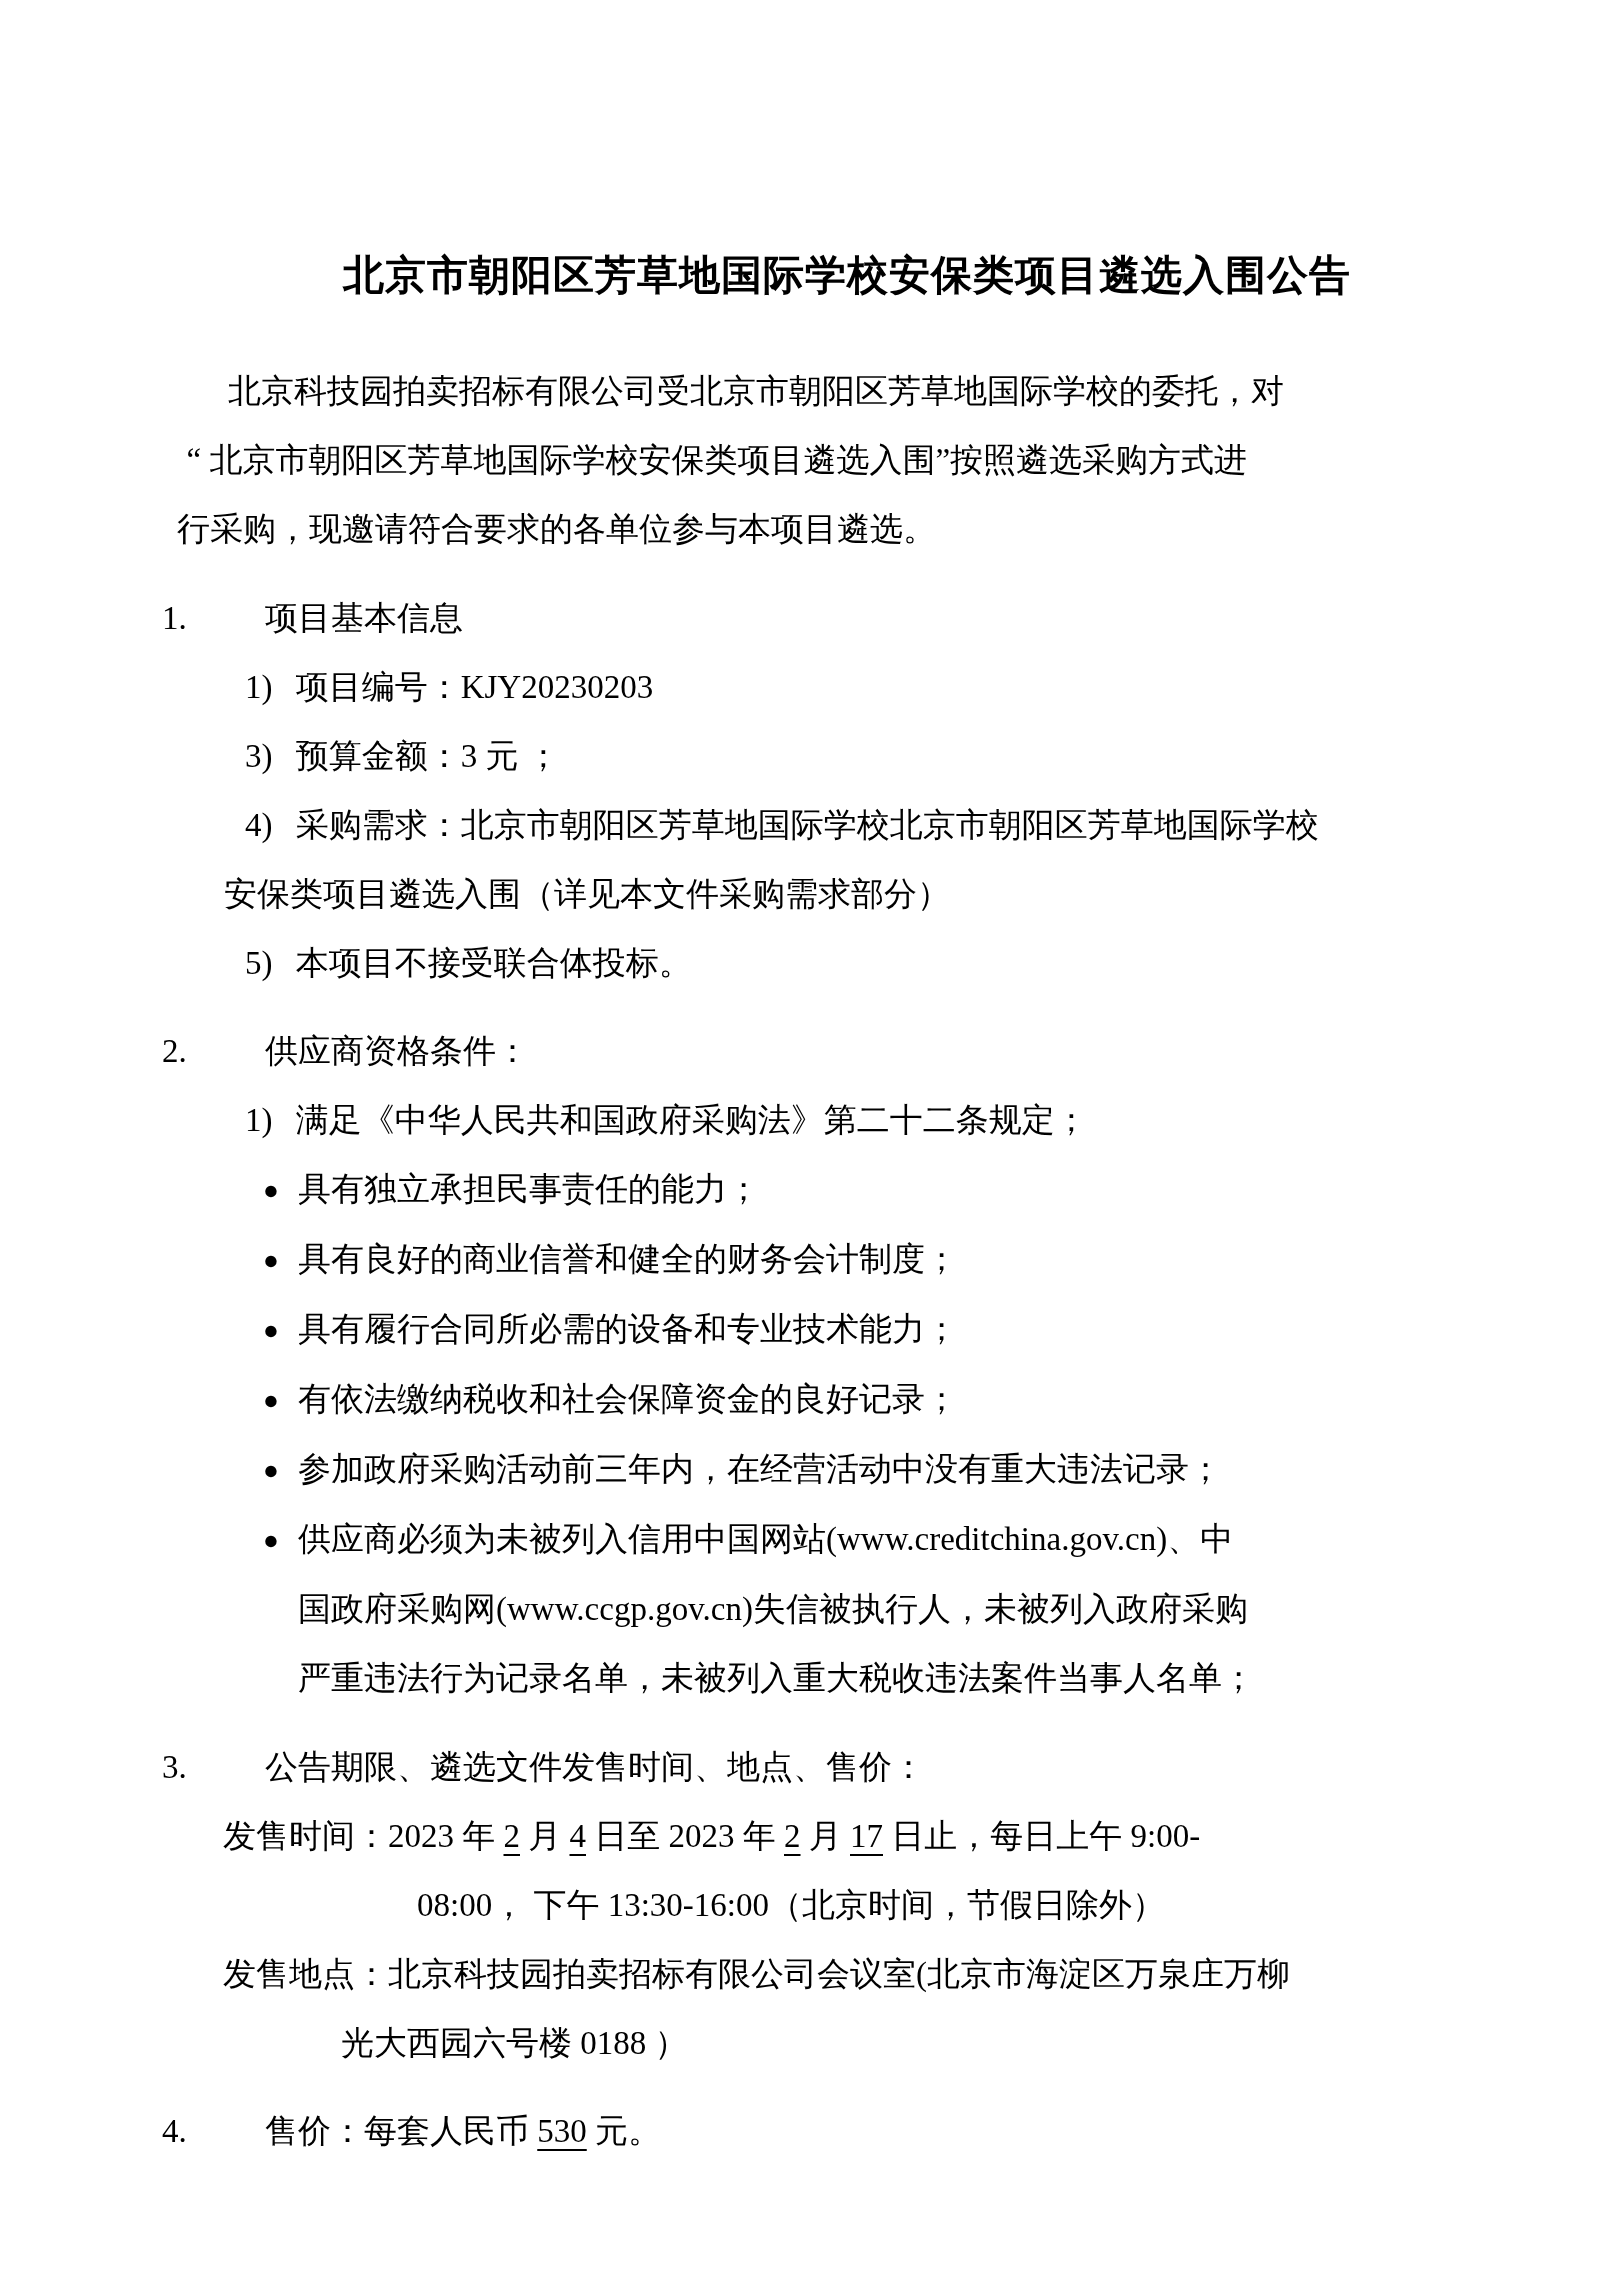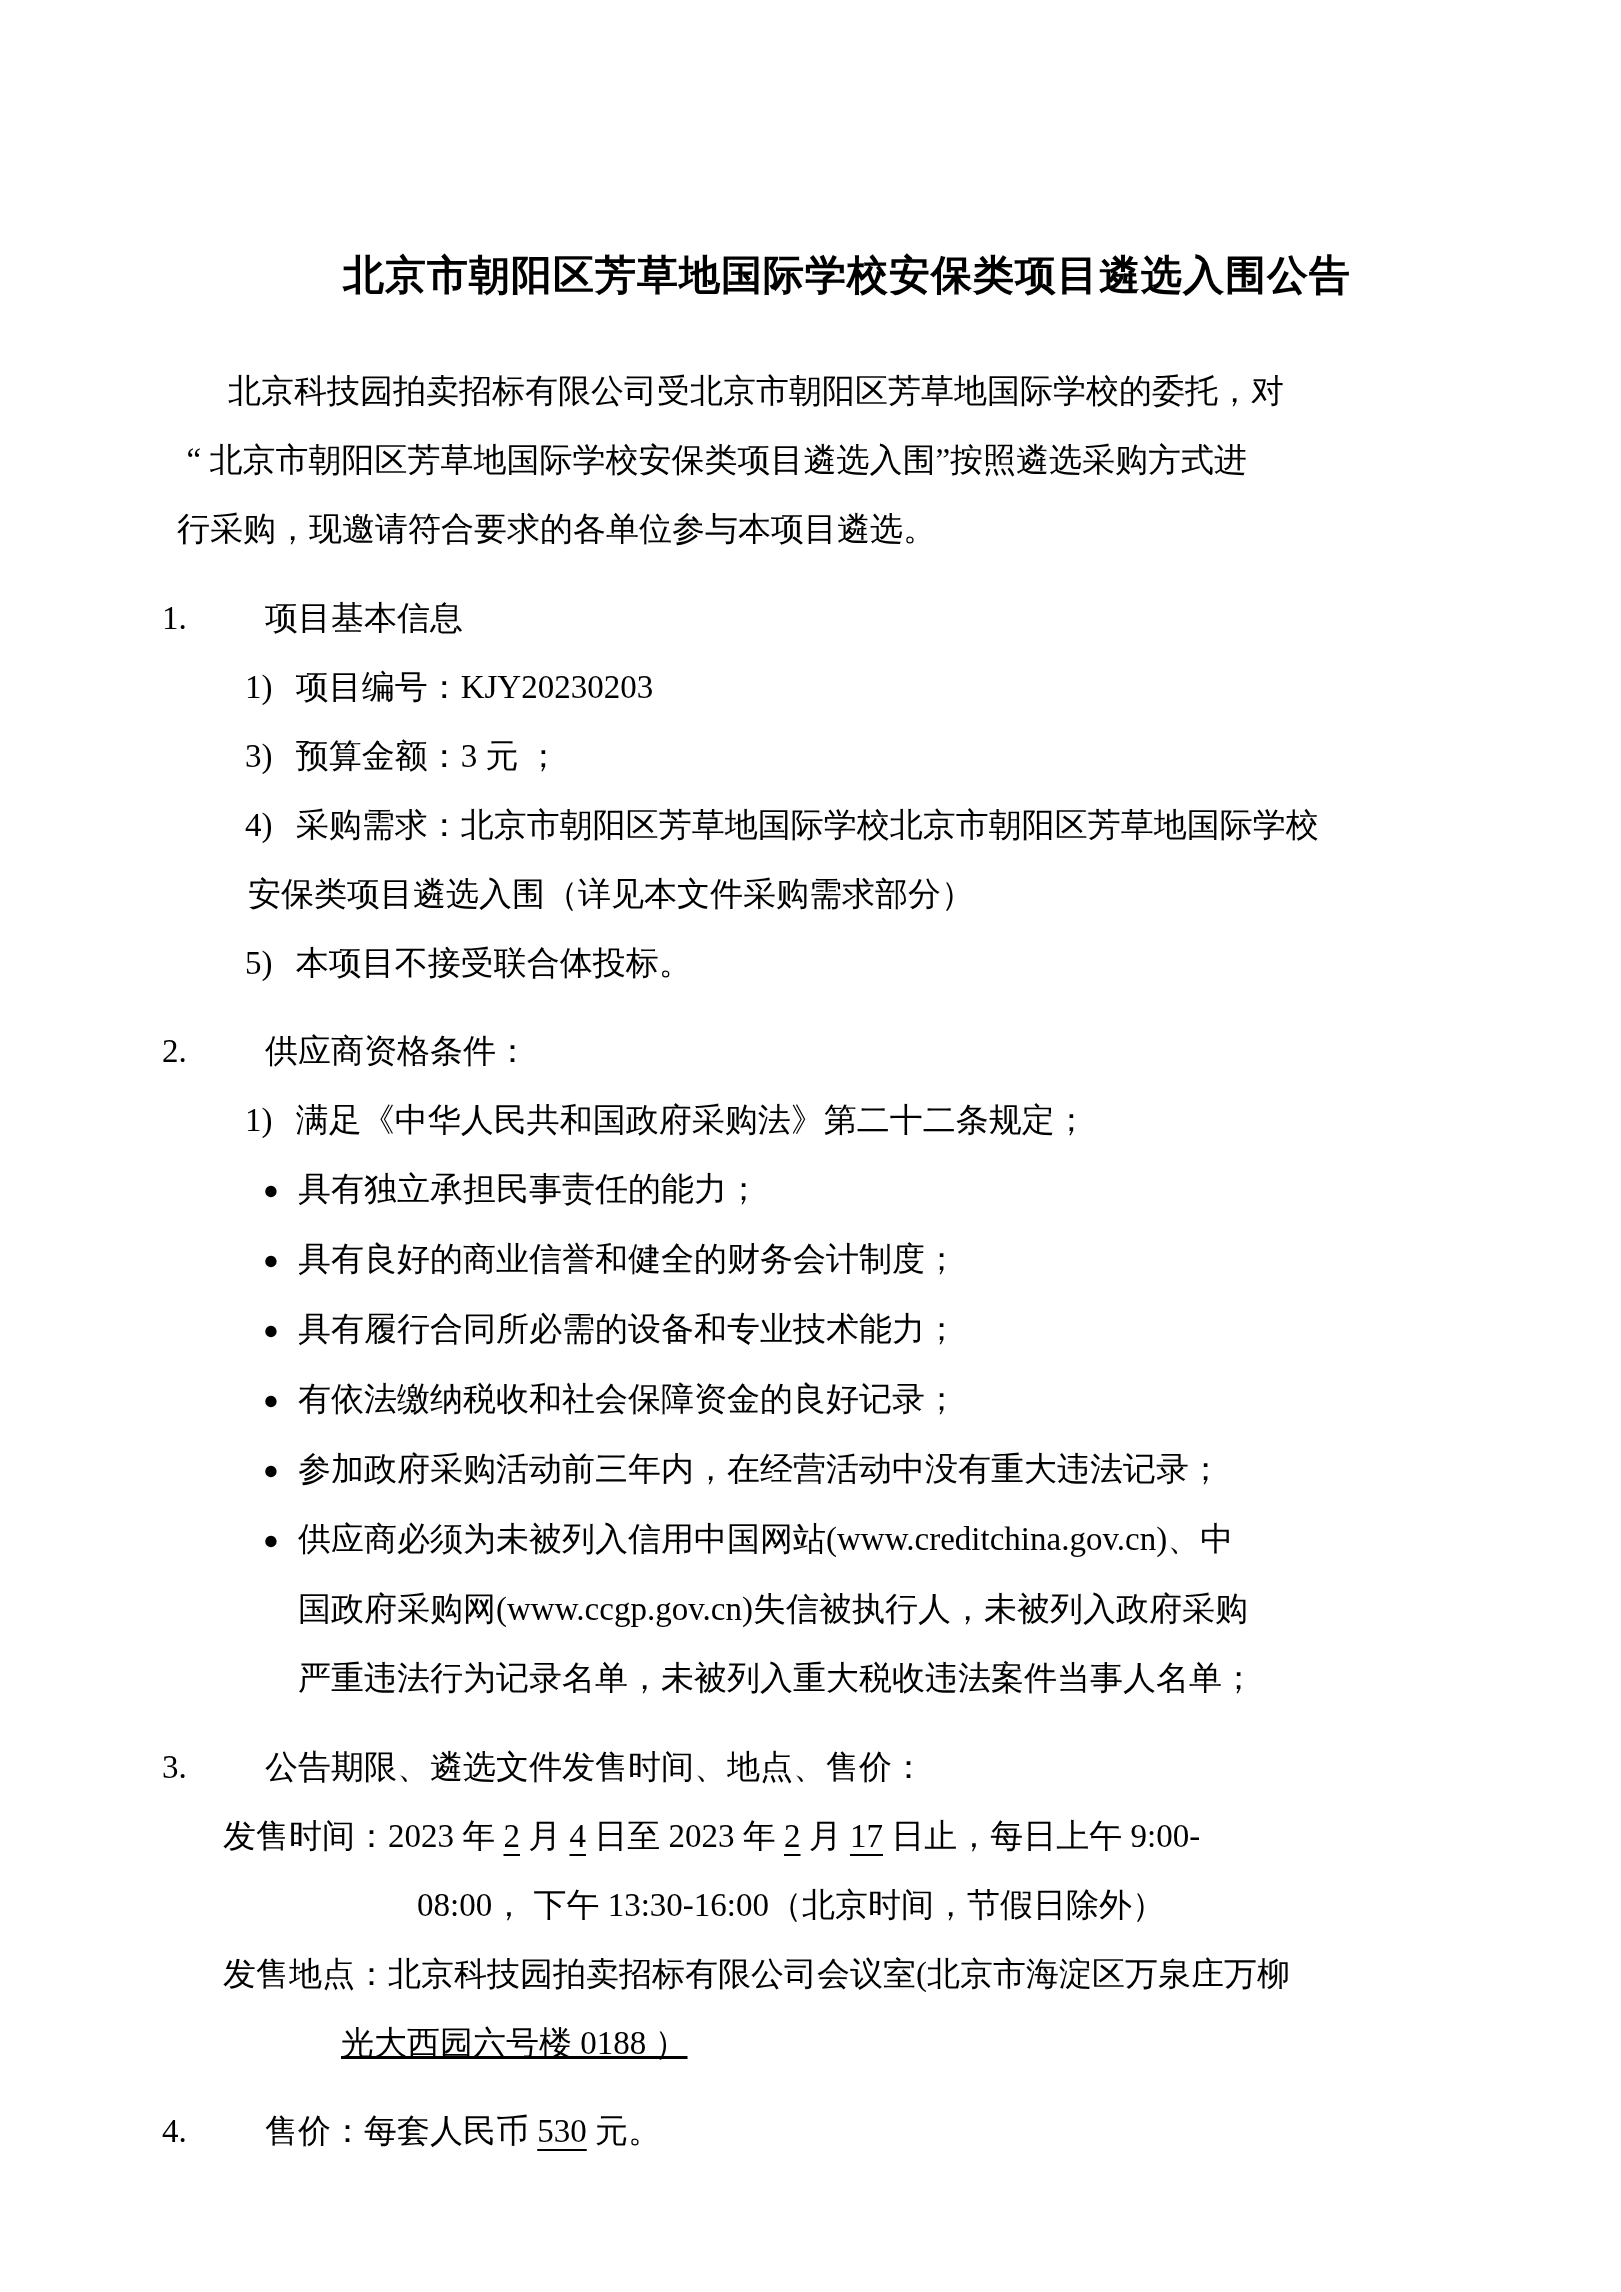--- a/index.html
+++ b/index.html
@@ -39,34 +39,34 @@
     display: inline-block;
     width: 103px;
   }
   
   .sub-item { margin-left: 83px; }
   .item-num {
     display: inline-block;
     width: 37px;
     margin-right: 13.7px;
   }
-  .wrap-item { margin-left: 86px; }
+  .wrap-item { margin-left: 62px; }
   
   .bullet-item { margin-left: 101px; }
   .bullet-icon {
     display: inline-block;
     width: 35px;
     font-size: 26.5px;
     vertical-align: 1px;
   }
   .bullet-wrap { margin-left: 136px; }
   
   .sale-label-line { margin-left: 61px; }
   .sale-cont-time { margin-left: 255px; }
-  .sale-cont-place { margin-left: 179px; text-decoration: underline; }
+  .sale-cont-place { margin-left: 179px; }
   .u {
     text-decoration: underline;
     text-underline-offset: 6.9px;
     text-decoration-thickness: 2px;
   }
 </style>
 </head>
 <body>
 
 <div class="doc">

